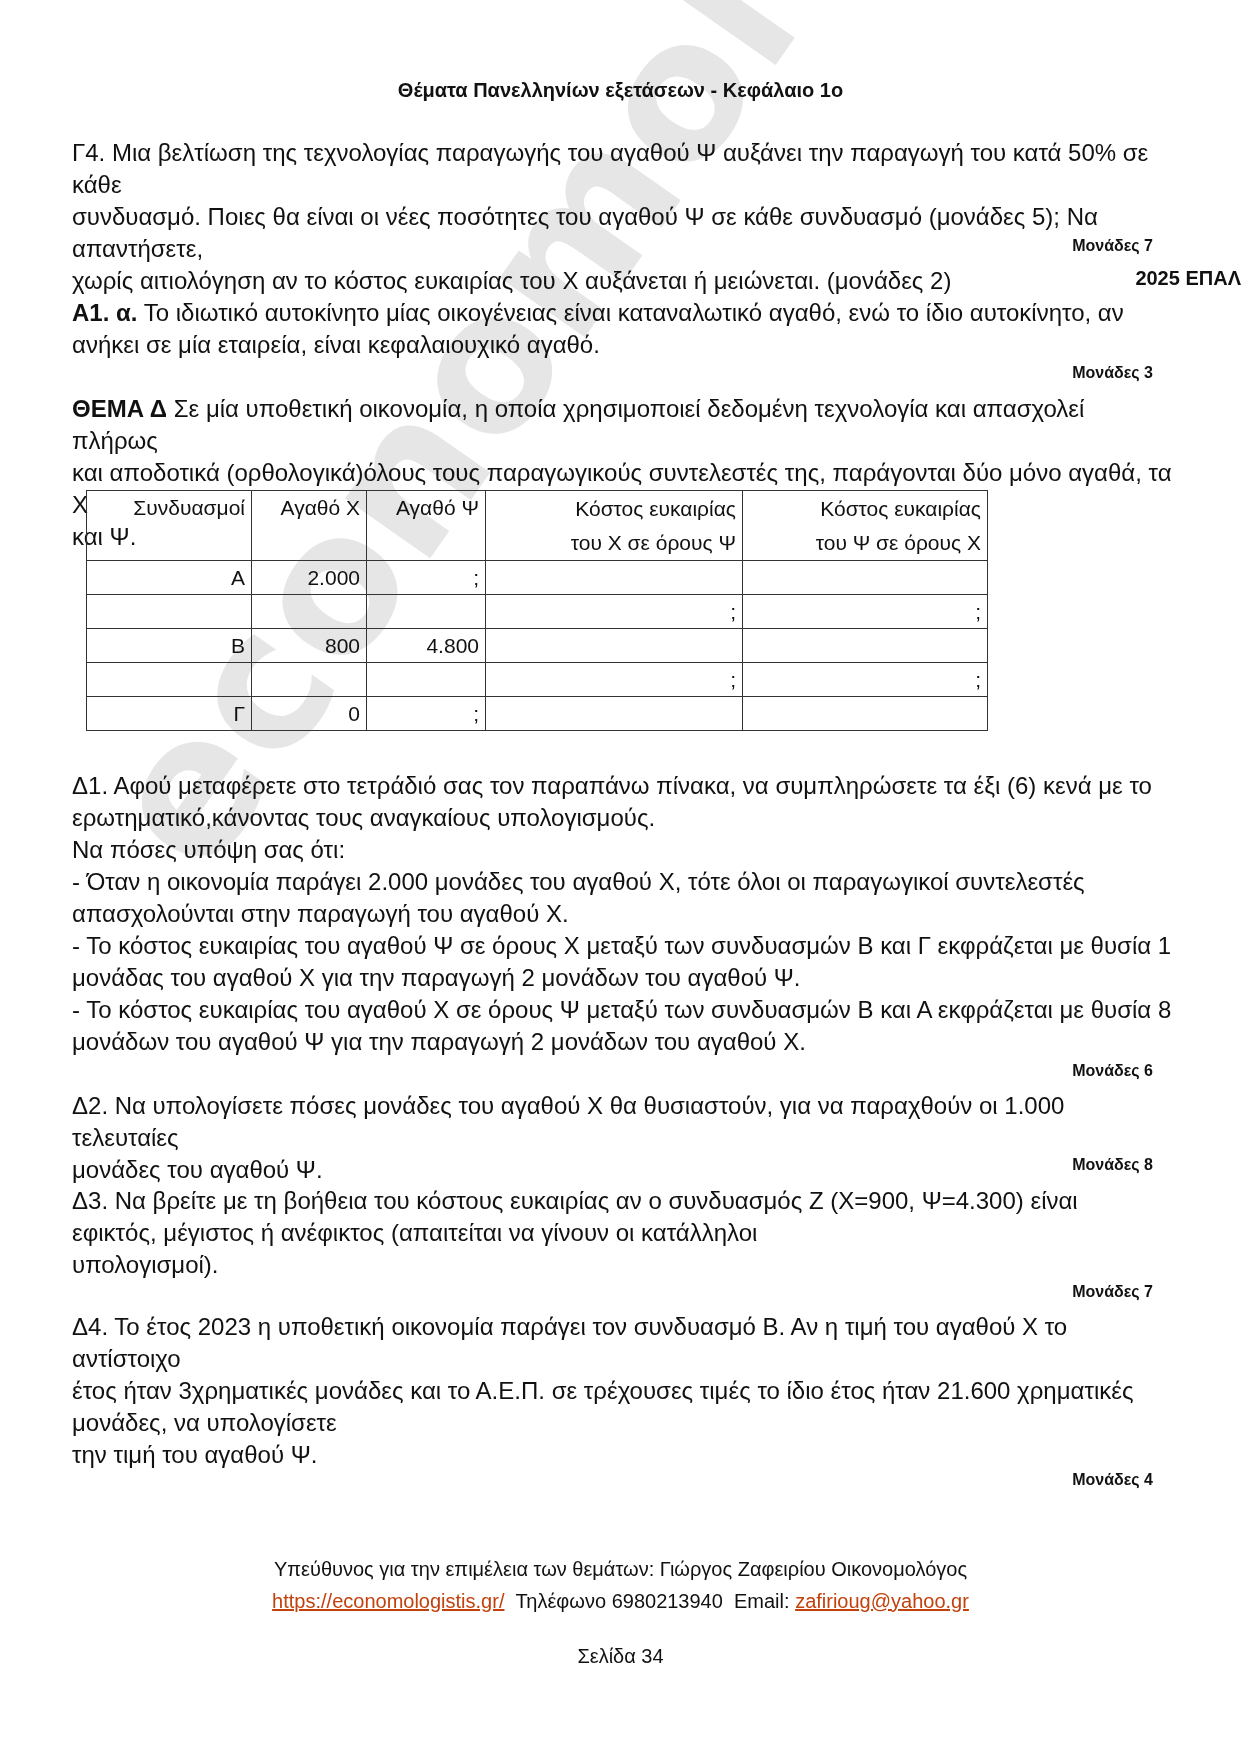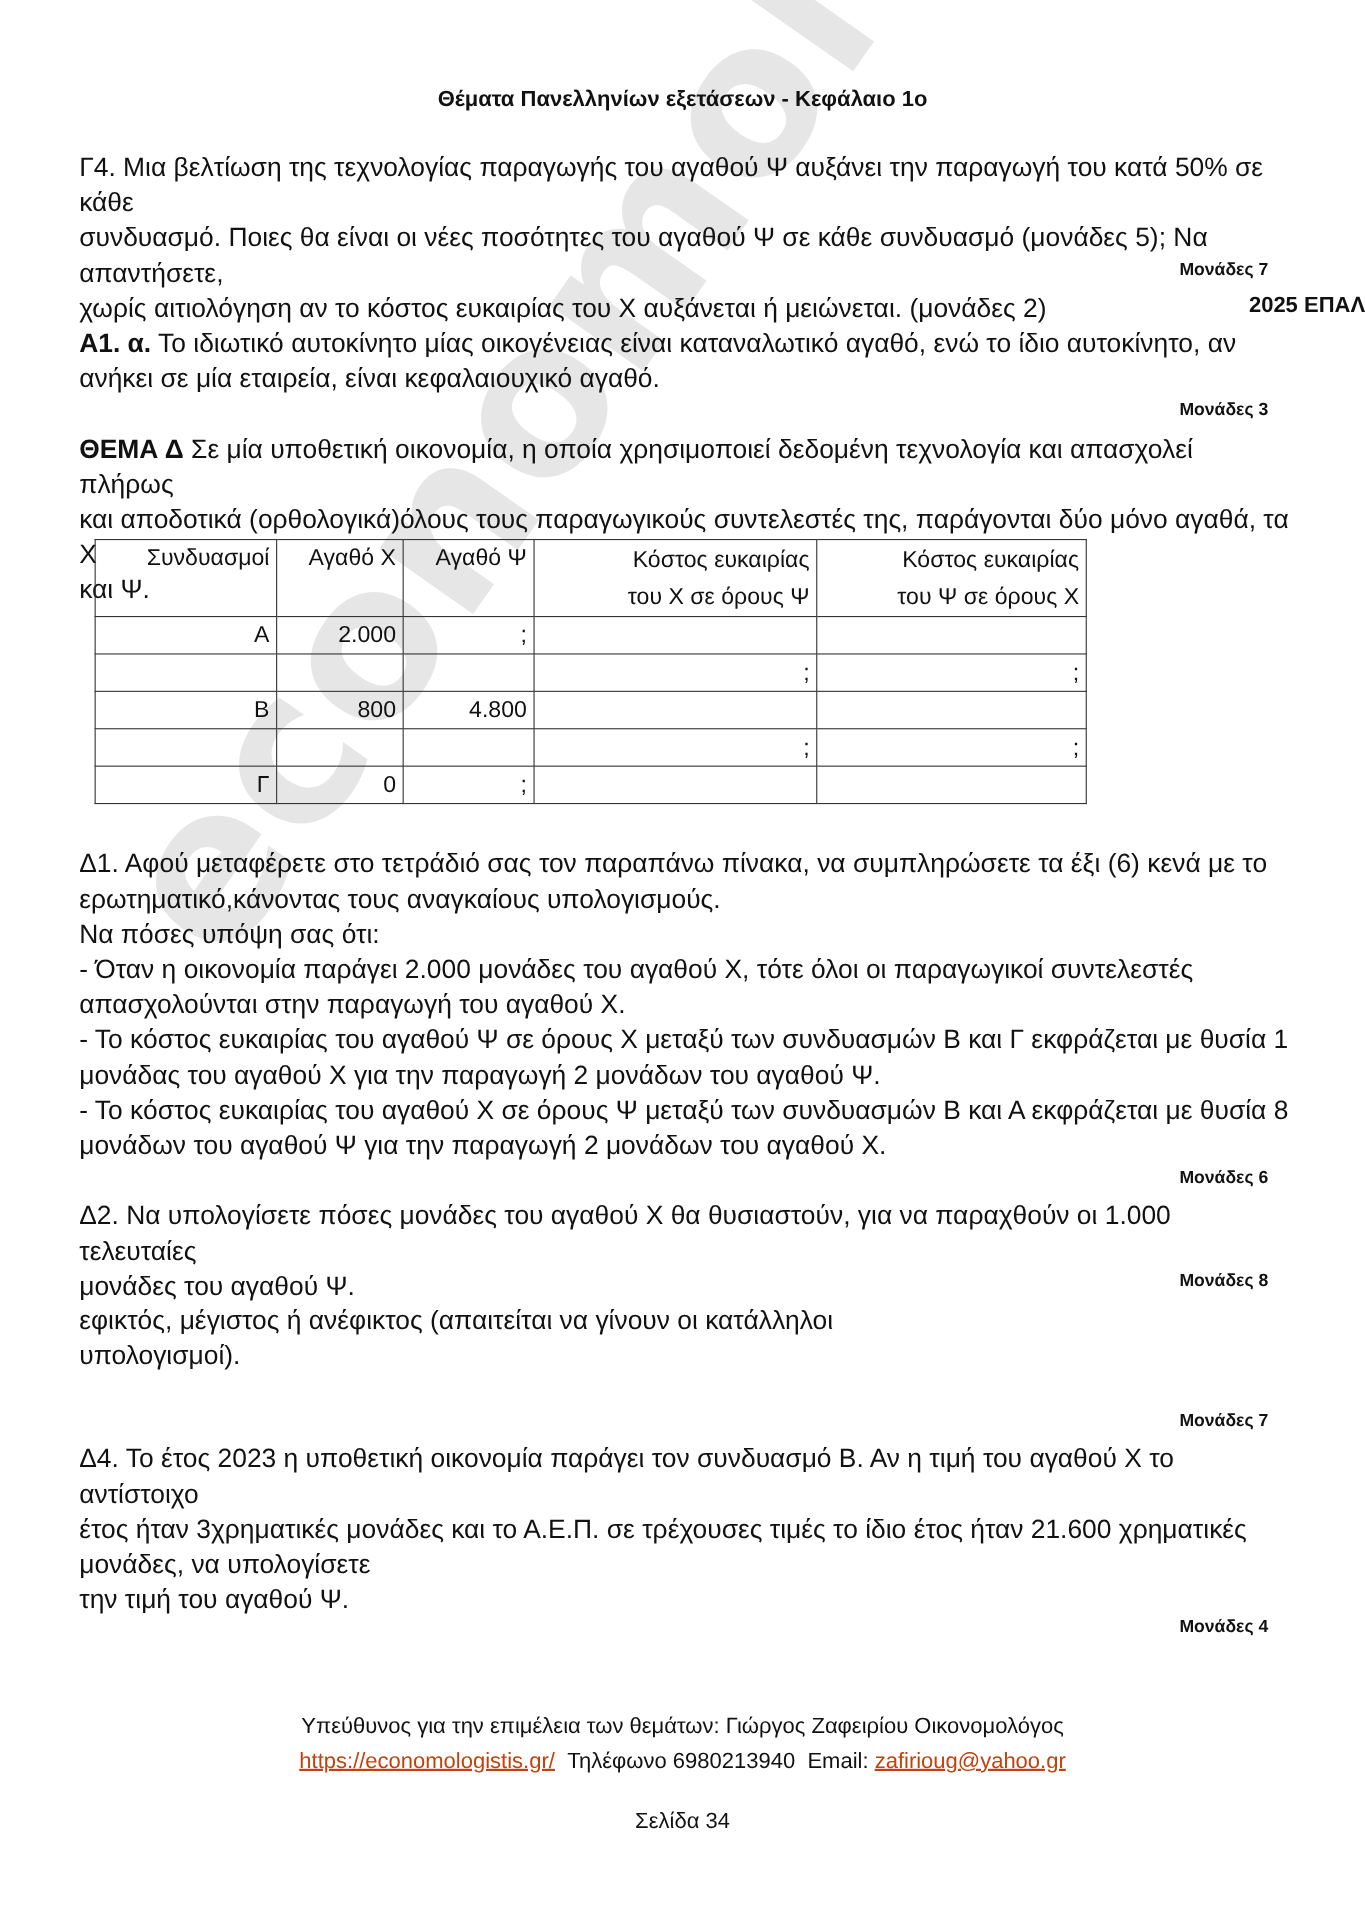--- a/index.html
+++ b/index.html
@@ -134,20 +134,21 @@
   </div>
   <div class="abs marks" style="top:1062px;">Μονάδες 6</div>
 
   <div class="abs para" style="top:1090px;">
     <div>Δ2. Να υπολογίσετε πόσες μονάδες του αγαθού Χ θα θυσιαστούν, για να παραχθούν οι 1.000 τελευταίες</div>
     <div>μονάδες του αγαθού Ψ.</div>
   </div>
   <div class="abs marks" style="top:1156px;">Μονάδες 8</div>
 
   <div class="abs para" style="top:1185px;">
+    <div>Δ3. Να βρείτε με τη βοήθεια του κόστους ευκαιρίας αν ο συνδυασμός Ζ (Χ=900, Ψ=4.300) είναι</div>
     <div>εφικτός, μέγιστος ή ανέφικτος (απαιτείται να γίνουν οι κατάλληλοι</div>
     <div>υπολογισμοί).</div>
   </div>
   <div class="abs marks" style="top:1283px;">Μονάδες 7</div>
 
   <div class="abs para" style="top:1311px;">
     <div>Δ4. Το έτος 2023 η υποθετική οικονομία παράγει τον συνδυασμό Β. Αν η τιμή του αγαθού Χ το αντίστοιχο</div>
     <div>έτος ήταν 3χρηματικές μονάδες και το Α.Ε.Π. σε τρέχουσες τιμές το ίδιο έτος ήταν 21.600 χρηματικές</div>
     <div>μονάδες, να υπολογίσετε</div>
     <div>την τιμή του αγαθού Ψ.</div>

